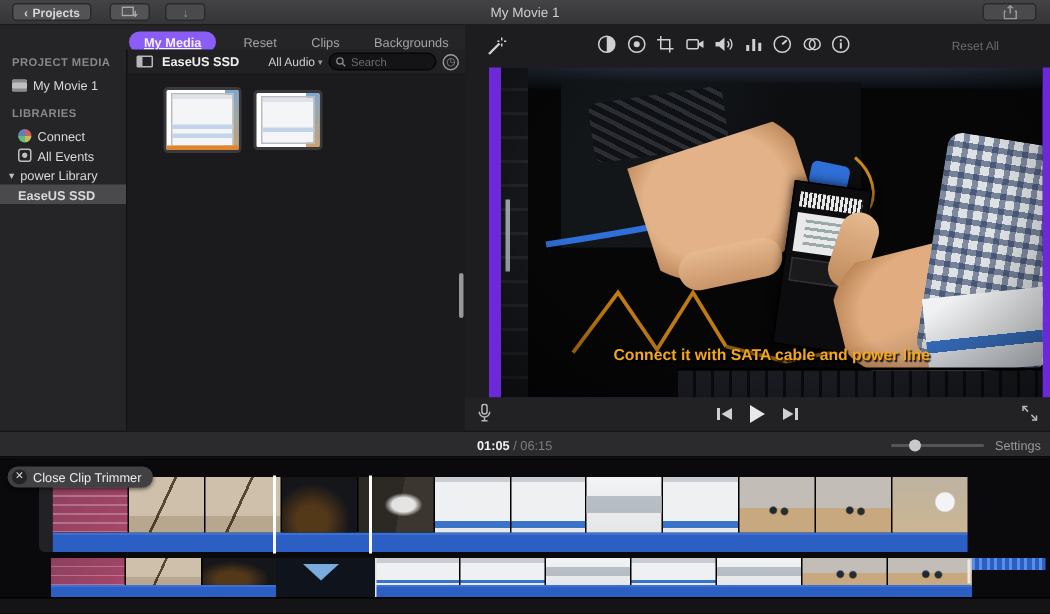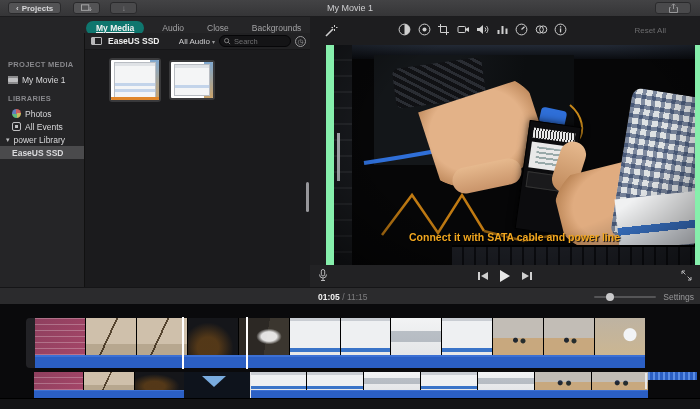--- a/index.html
+++ b/index.html
@@ -20,21 +20,21 @@
   #btn-import-media { margin-left:12px; width:27px; }
   #btn-import { margin-left:10px; width:27px; }
   .tb-title { position:absolute; left:0; right:0; text-align:center; font-size:9px; color:#cfcfd1; }
   #btn-share { position:absolute; right:9px; top:2px; width:36px; }
 
   
   .left-panel { position:absolute; top:17px; left:0; width:310px; height:270px; background:#252527; }
   .tabs { position:absolute; top:4px; left:86px; display:flex; align-items:center; gap:13px;
     font-size:8.5px; color:#a3a3a5; white-space:nowrap; }
   .tab { padding:2px 5px; }
-  .tab.selected { background:#0f766e; color:#f2f2f2; border-radius:9px; padding:2px 10px; font-weight:bold;text-decoration:underline; }
+  .tab.selected { background:#8b5cf6; color:#f2f2f2; border-radius:9px; padding:2px 10px; font-weight:bold;text-decoration:underline; }
 
   .sidebar { position:absolute; top:20px; left:0; bottom:0; width:84px; font-size:8.5px; color:#d9d9db; }
   .side-header { color:#88888c; font-size:7.5px; font-weight:bold; letter-spacing:.3px; padding:0 0 0 8px; }
   .side-row { display:flex; align-items:center; gap:4px; height:13px; padding-left:12px; }
   .side-row.selected { background:#4a4a4c; font-weight:bold; }
   .proj-icon { width:10px; height:8px; background:#bfbfc1; border-radius:1px;
     box-shadow:inset 0 2px 0 #8a8a8c, inset 0 -2px 0 #8a8a8c; }
   .photos-icon { width:9px; height:9px; border-radius:50%;
     background:conic-gradient(#d66 0 25%, #dc6 25% 50%, #6c8 50% 75%, #68c 75% 100%); opacity:.9; }
   .events-icon { width:9px; height:9px; border:1px solid #bfbfc1; border-radius:2px;
@@ -70,21 +70,21 @@
     background:#97979b; border-radius:2px; }
 
   
   .viewer { position:absolute; top:17px; left:310px; right:0; height:270px; background:#1d1d1f; }
   .adjust-bar { position:absolute; top:0; left:0; right:0; height:16px; display:flex; align-items:center; }
   .wand { position:absolute; left:14px; top:7px; }
   .adjust-icons { position:absolute; left:88px; top:6px; display:flex; gap:6.5px; align-items:center; }
   .aicon { width:13px; height:13px; display:flex; align-items:center; justify-content:center; }
   .reset-all { position:absolute; right:34px; top:9px; font-size:8px; color:#6c6c6e; }
 
-  .video-area { position:absolute; top:28px; left:16px; right:0; height:220px; background:#86efac; }
+  .video-area { position:absolute; top:28px; left:16px; right:0; height:220px; background:#6d28d9; }
   .video-frame { position:absolute; left:8px; right:5px; top:0; bottom:0; background:#060607; overflow:hidden; }
   .vf-top { position:absolute; top:0; left:0; right:0; height:14px; background:linear-gradient(#232a36,#0a0c10); }
   .case-left { position:absolute; left:0; top:0; bottom:0; width:18px;
     background:repeating-linear-gradient(#181a1e 0 14px, #26282c 14px 16px); }
   .case-highlight { position:absolute; left:3px; top:88px; height:48px; width:3px; background:#ccd2d6; opacity:.9; }
   .mobo { position:absolute; left:40px; top:10px; width:200px; height:110px;
     background:linear-gradient(100deg,#131619 0 40%, #0c0e10 70%),
     repeating-linear-gradient(90deg, rgba(90,110,120,.12) 0 3px, transparent 3px 14px); }
   .psu-cables { position:absolute; left:60px; top:18px; width:90px; height:40px;
     background:repeating-linear-gradient(35deg, #2a2d33 0 3px, #101114 3px 7px); border-radius:6px; transform:rotate(-8deg); }
@@ -213,36 +213,36 @@
       <svg width="9" height="10" viewBox="0 0 9 10">
         <path d="M1.5 4.5h-1v5h8v-5h-1" fill="none" stroke="#98989a"></path>
         <path d="M4.5 6V1M2.8 2.5L4.5 .8l1.7 1.7" fill="none" stroke="#98989a"></path>
       </svg>
     </div>
   </div>
 
   <div class="left-panel">
     <div class="tabs">
       <span class="tab selected">My Media</span>
-      <span class="tab">Audio</span>
-      <span class="tab">Close</span>
+      <span class="tab">Reset</span>
+      <span class="tab">Clips</span>
       <span class="tab">Backgrounds</span>
       <span class="tab">Transitions</span>
     </div>
 
     <div class="sidebar">
-      <div class="side-header" style="margin-top:23px;">PROJECT MEDIA</div>
+      <div class="side-header" style="">PROJECT MEDIA</div>
       <div class="side-row" style="margin-top:4px; padding-left:8px;">
         <span class="proj-icon"></span>
         <span>My Movie 1</span>
       </div>
       <div class="side-header" style="margin-top:8px;">LIBRARIES</div>
       <div class="side-row" style="margin-top:4px;">
         <span class="photos-icon"></span>
-        <span>Photos</span>
+        <span>Connect</span>
       </div>
       <div class="side-row">
         <span class="events-icon"></span>
         <span>All Events</span>
       </div>
       <div class="side-row" style="padding-left:6px;">
         <span class="disclosure">▾</span>
         <span>power Library</span>
       </div>
       <div class="side-row selected">
@@ -405,29 +405,33 @@
         <path d="M1 4V1h3M10 7v3H7" fill="none" stroke="#b8b8ba"></path>
         <path d="M1 1l3.4 3.4M10 10L6.6 6.6" stroke="#b8b8ba"></path>
       </svg>
     </div>
   </div>
 
   <div class="timeline-toolbar">
     <div class="timecode">
       <span class="cur">01:05</span>
       <span>/</span>
-      <span>11:15</span>
+      <span>06:15</span>
     </div>
     <div class="zoom-ctl">
       <div class="zoom-thumb"></div>
     </div>
     <span class="settings">Settings</span>
   </div>
 
   <div class="trimmer">
+    <div class="close-pill">
+      <span class="close-circle">✕</span>
+      <span>Close Clip Trimmer</span>
+    </div>
 
     <div class="row1">
       <div class="trim-handle"></div>
       <div class="thumbs">
           <div class="thumb t-title"></div>
           <div class="thumb t-bench"></div>
           <div class="thumb t-bench"></div>
           <div class="thumb t-dark"></div>
           <div class="thumb t-ssd"></div>
           <div class="thumb t-shot"></div>

